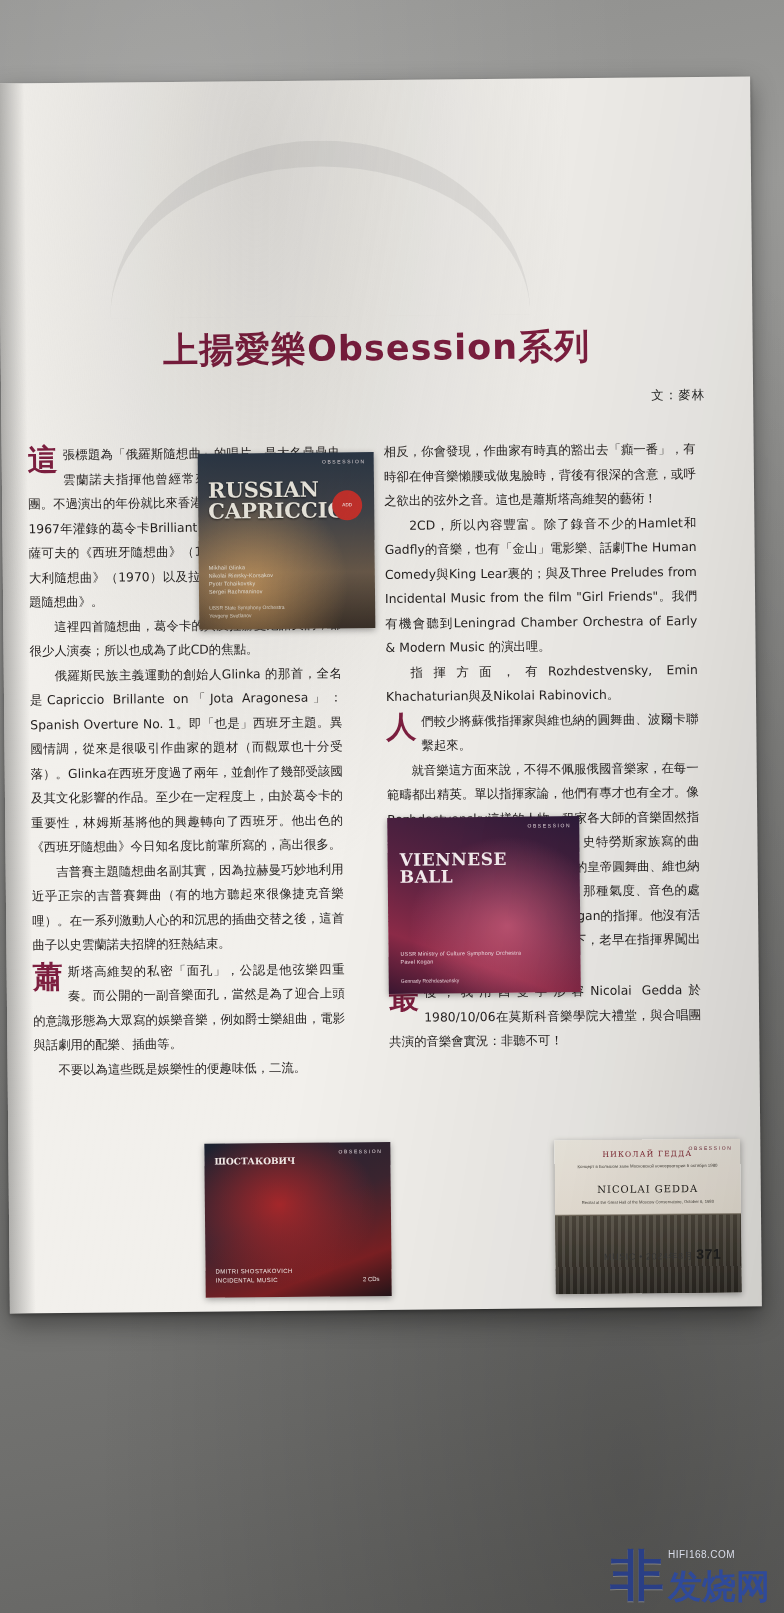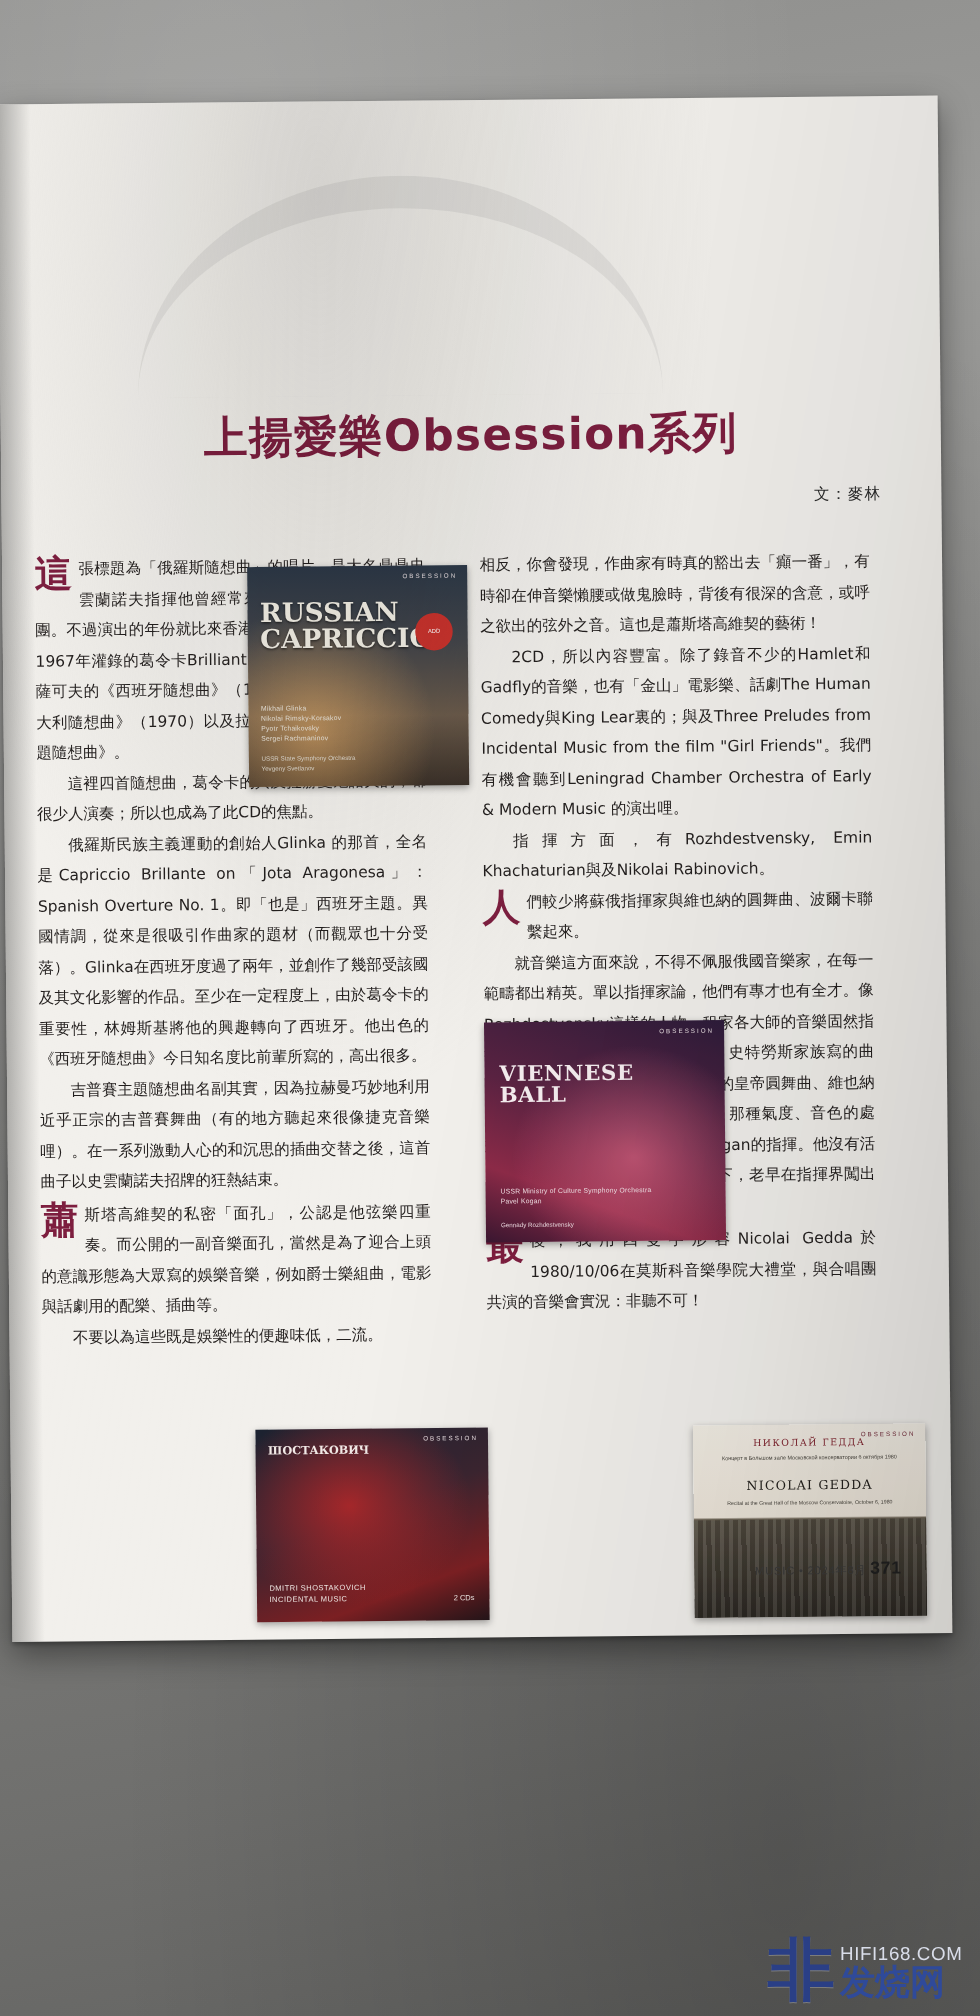--- a/index.html
+++ b/index.html
@@ -333,28 +333,28 @@
     font-family: "DejaVu Sans", "Liberation Sans", sans-serif;
     letter-spacing: -2px;
     text-shadow: 0 1px 0 rgba(255,255,255,0.25);
   }
   #watermark .wm-right {
     display: flex;
     flex-direction: column;
     align-items: flex-start;
   }
   #watermark .wm-url {
-    font-size: 15px;
+    font-size: 10px;
     color: #d9dde9;
     letter-spacing: 0.5px;
-    margin-bottom: 1px;
+    margin-bottom: 13px;
     text-align: center;
   }
   #watermark .wm-cn {
-    font-size: 28px;
+    font-size: 34px;
     font-weight: bold;
     color: #2f4a9a;
     line-height: 26px;
   }
 </style>
 </head>
 <body>
 
 <div id="scene">
 

